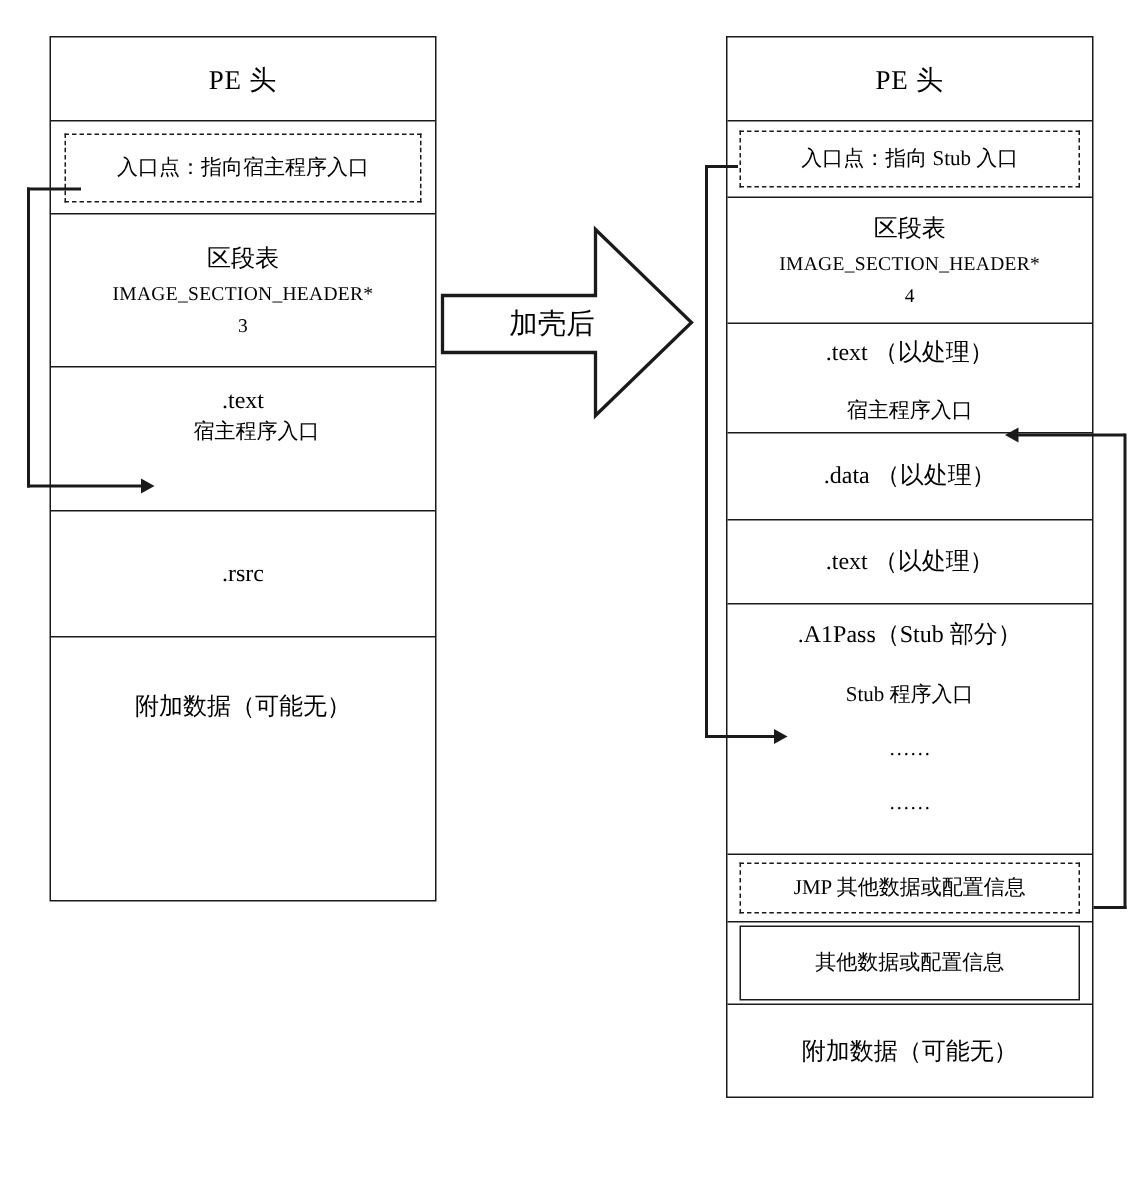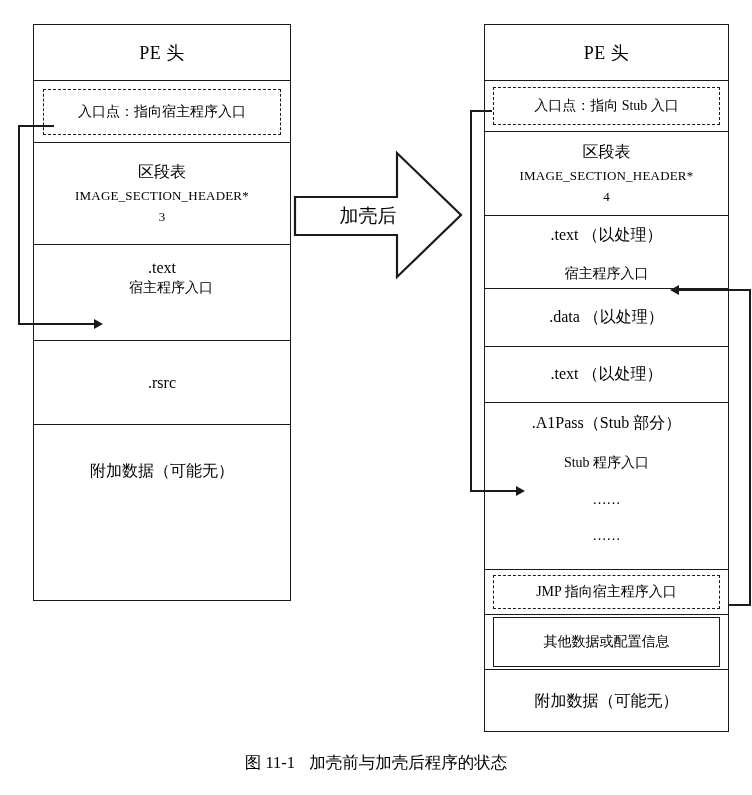--- a/index.html
+++ b/index.html
@@ -214,21 +214,21 @@
 
     <div class="row" style="height:167px; justify-content:flex-start; padding-top:10px; gap:20px;">
       <span class="t-main">.A1Pass（Stub 部分）</span>
       <span class="t-small">Stub 程序入口</span>
       <span class="t-small">……</span>
       <span class="t-small">……</span>
     </div>
 
     <div class="row" style="height:45px;">
       <div class="dashed-box" style="width:227px; height:34px;">
-        <span class="t-small">JMP 指向宿主程序入口</span>
+        <span class="t-small">JMP 其他数据或配置信息</span>
       </div>
     </div>
 
     <div class="row" style="height:54px; border-bottom:none;">
       <div class="solid-inner-box" style="width:227px; height:50px;">
         <span class="t-small">其他数据或配置信息</span>
       </div>
     </div>
 
     <div class="row" style="height:63px; border-top:1.5px solid #1a1a1a;">
@@ -239,17 +239,14 @@
   <div class="line h-line" style="left:470px; top:110px; width:22px;"></div>
   <div class="line v-line" style="left:470px; top:110px; height:382px;"></div>
   <div class="line h-line" style="left:470px; top:490px; width:48px;"></div>
   <div class="arrowhead-right" style="left:516px; top:486px;"></div>
 
   <div class="line h-line" style="left:729px; top:604px; width:22px;"></div>
   <div class="line v-line" style="left:749px; top:289px; height:317px;"></div>
   <div class="line h-line" style="left:678px; top:289px; width:72px;"></div>
   <div class="arrowhead-left" style="left:670px; top:285px;"></div>
 
-  <div class="caption">
-    <span class="cap-num">图 11-1</span><span>加壳前与加壳后程序的状态</span>
-  </div>
 
 </div>
 
 </body></html>

